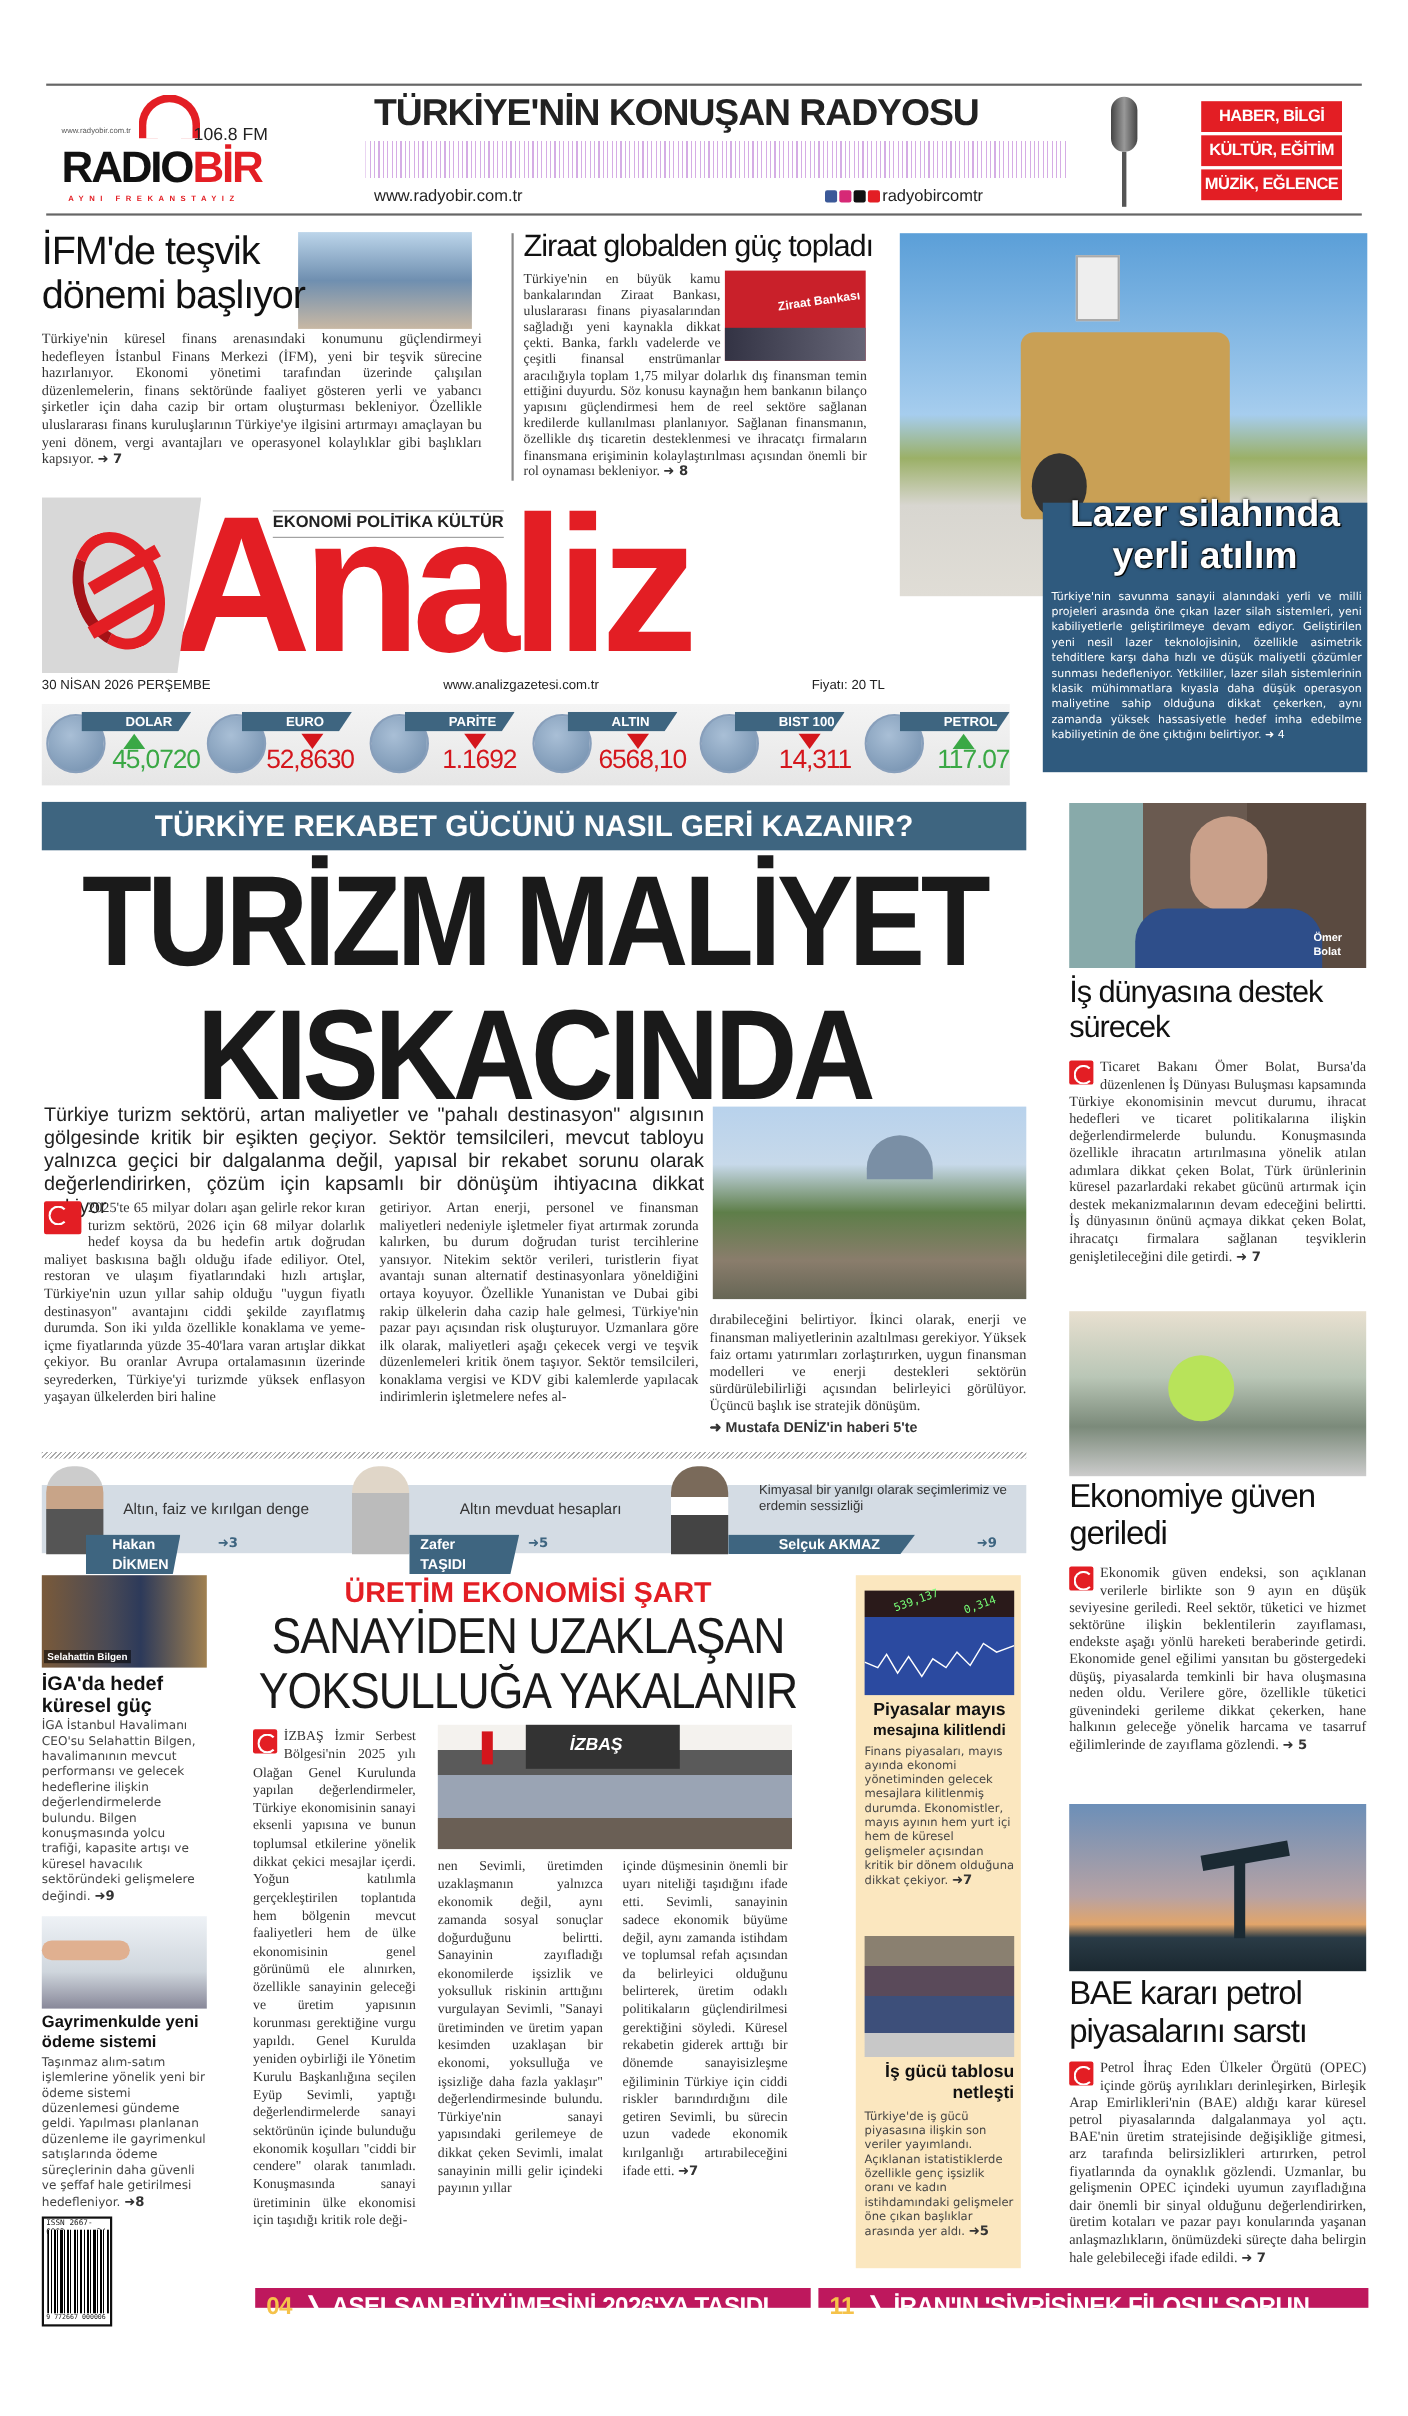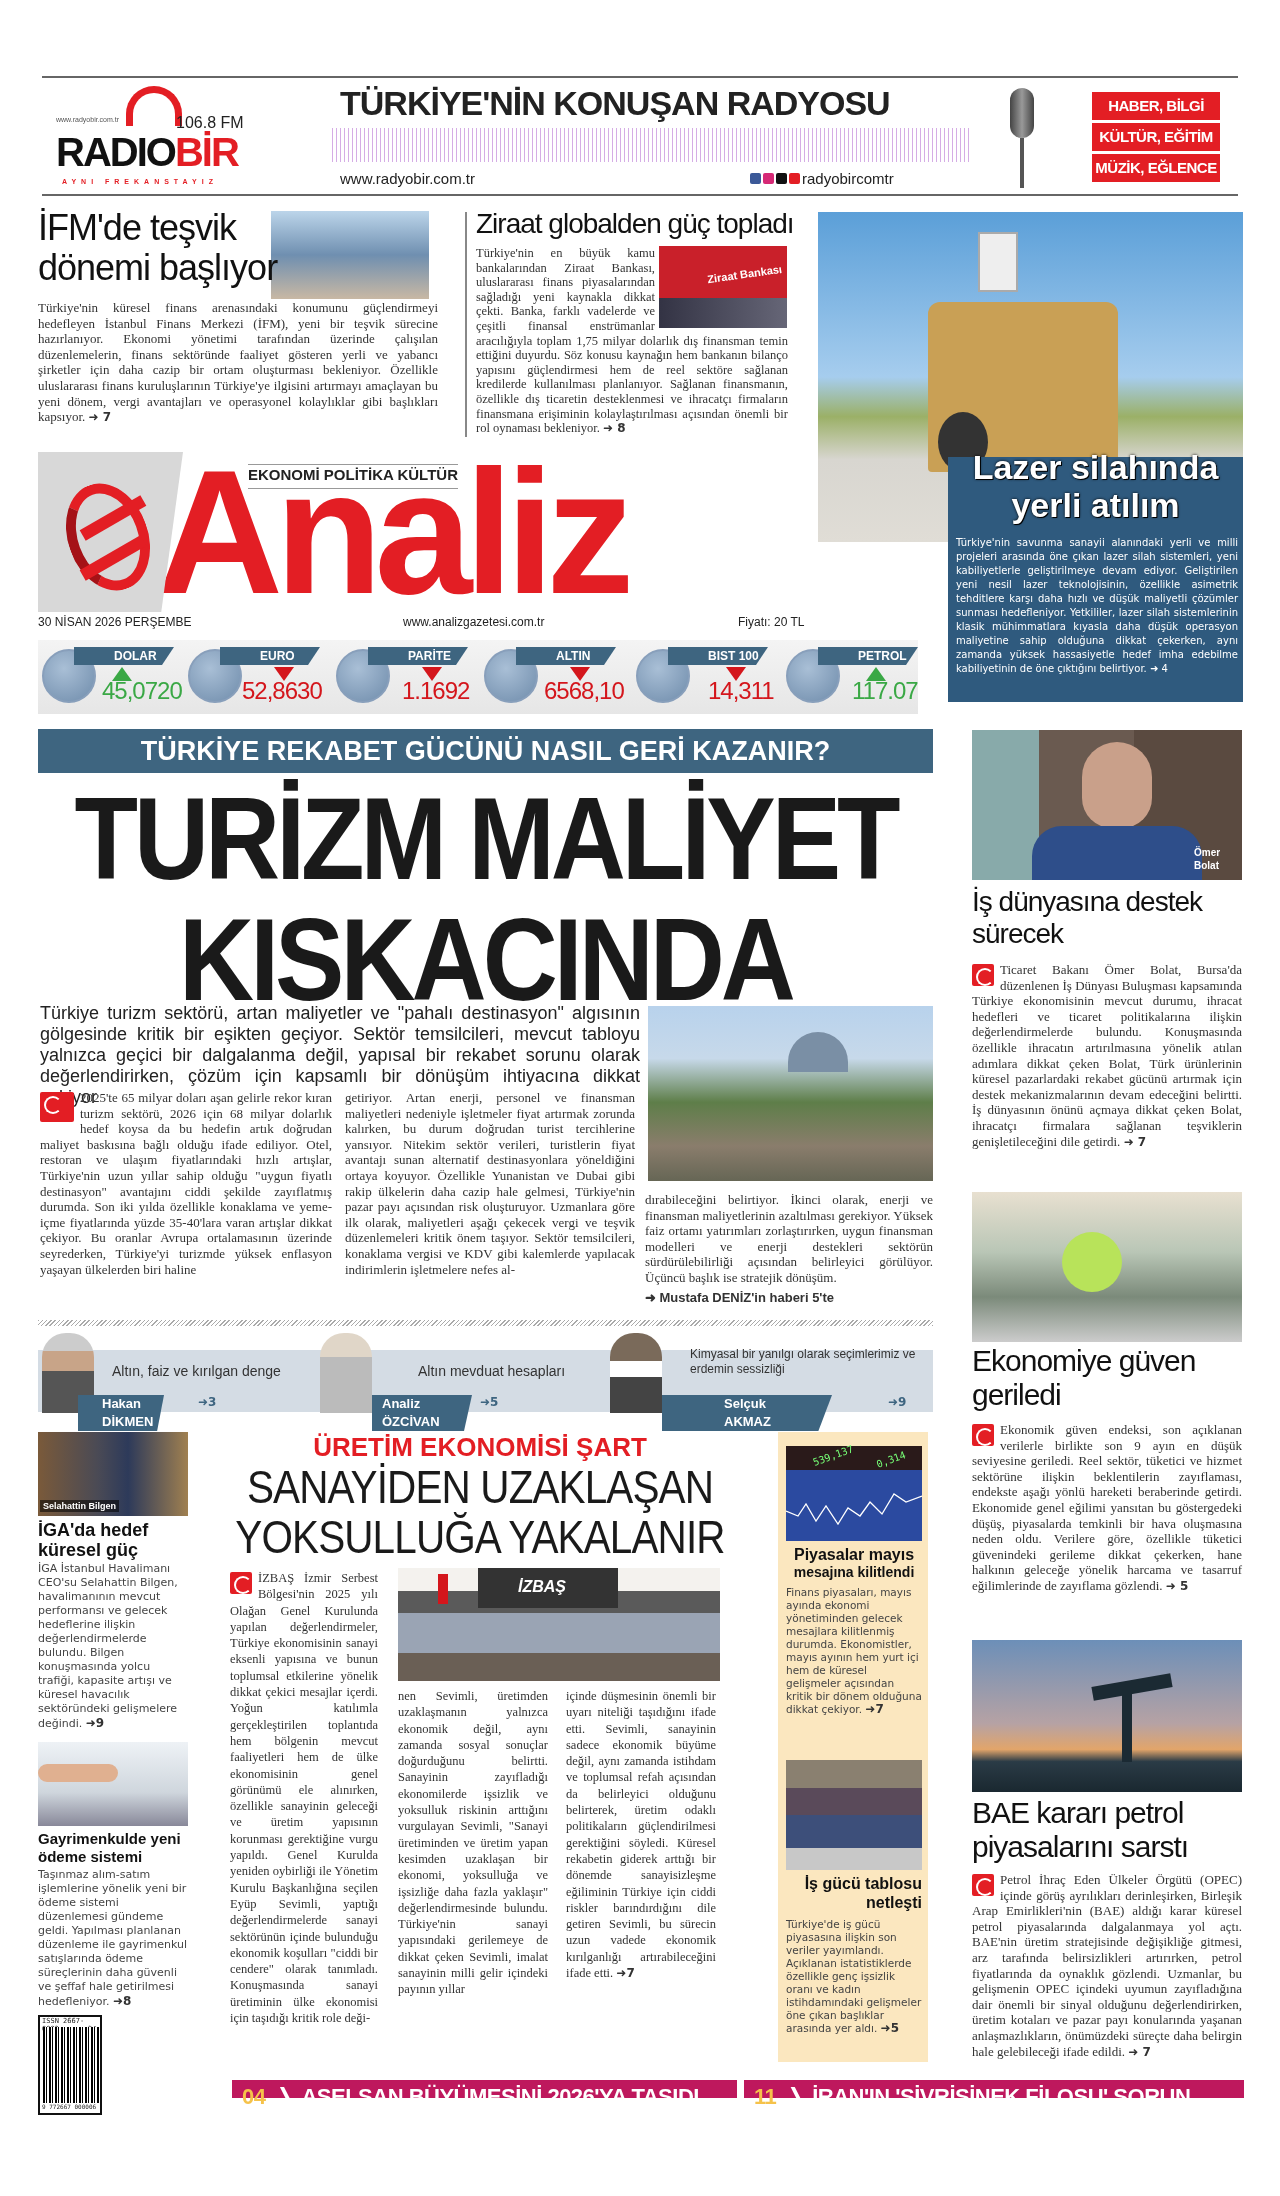--- a/index.html
+++ b/index.html
@@ -186,27 +186,27 @@
 <div class="abs" style="left:38px;top:1350px;width:895px;height:62px;background:#d4dce4"></div>
 <div class="abs" style="left:38px;top:1333px;width:280px;height:80px">
   <div class="abs" style="left:4px;top:0;width:52px;height:80px;background:linear-gradient(180deg,#ccc 0 22%,#c8a488 22% 48%,#555 48% 100%);border-radius:24px 24px 0 0"></div>
   <div class="abs sans" style="left:74px;top:30px;font-size:14px;color:#333">Altın, faiz ve kırılgan denge</div>
   <div class="col-chip" style="left:40px;top:62px;width:86px;padding-left:24px">Hakan DİKMEN</div>
   <div class="abs arrow" style="left:160px;top:62px;color:#3e6580">➜<span>3</span></div>
 </div>
 <div class="abs" style="left:320px;top:1333px;width:300px;height:80px">
   <div class="abs" style="left:0;top:0;width:52px;height:80px;background:linear-gradient(180deg,#e0d6c8 0 30%,#bbb 30% 100%);border-radius:24px 24px 0 0"></div>
   <div class="abs sans" style="left:98px;top:30px;font-size:14px;color:#333">Altın mevduat hesapları</div>
-  <div class="col-chip" style="left:52px;top:62px;width:100px">Analiz ÖZCİVAN</div>
+  <div class="col-chip" style="left:52px;top:62px;width:100px">Zafer TAŞIDI</div>
   <div class="abs arrow" style="left:160px;top:62px;color:#3e6580">➜<span>5</span></div>
 </div>
 <div class="abs" style="left:610px;top:1333px;width:323px;height:80px">
   <div class="abs" style="left:0;top:0;width:52px;height:80px;background:linear-gradient(180deg,#7a6a5a 0 35%,#fff 35% 55%,#444 55% 100%);border-radius:24px 24px 0 0"></div>
   <div class="abs sans" style="left:80px;top:14px;width:230px;font-size:12px;line-height:15px;color:#333">Kimyasal bir yanılgı olarak seçimlerimiz ve erdemin sessizliği</div>
-  <div class="col-chip" style="left:52px;top:62px;width:170px;padding-left:62px">Selçuk AKMAZ</div>
+  <div class="col-chip" style="left:52px;top:62px;width:170px;padding-left:46px">Selçuk AKMAZ</div>
   <div class="abs arrow" style="left:278px;top:62px;color:#3e6580">➜<span>9</span></div>
 </div>
 
 <div class="abs" style="left:972px;top:730px;width:270px">
   <div class="abs" style="left:0;top:0;width:270px;height:150px;background:linear-gradient(90deg,#8aa 0 25%,#6a5a50 25% 60%,#5a4a40 60% 100%)">
     <div class="abs" style="left:110px;top:12px;width:70px;height:86px;border-radius:35px 35px 30px 30px;background:#c9a08a"></div>
     <div class="abs" style="left:60px;top:96px;width:170px;height:54px;background:#2e4e8a;border-radius:30px 30px 0 0"></div>
     <div class="abs sans" style="left:222px;top:116px;color:#fff;font-weight:bold;font-size:10px;line-height:13px">
       <div>Ömer</div>
       <div>Bolat</div>

